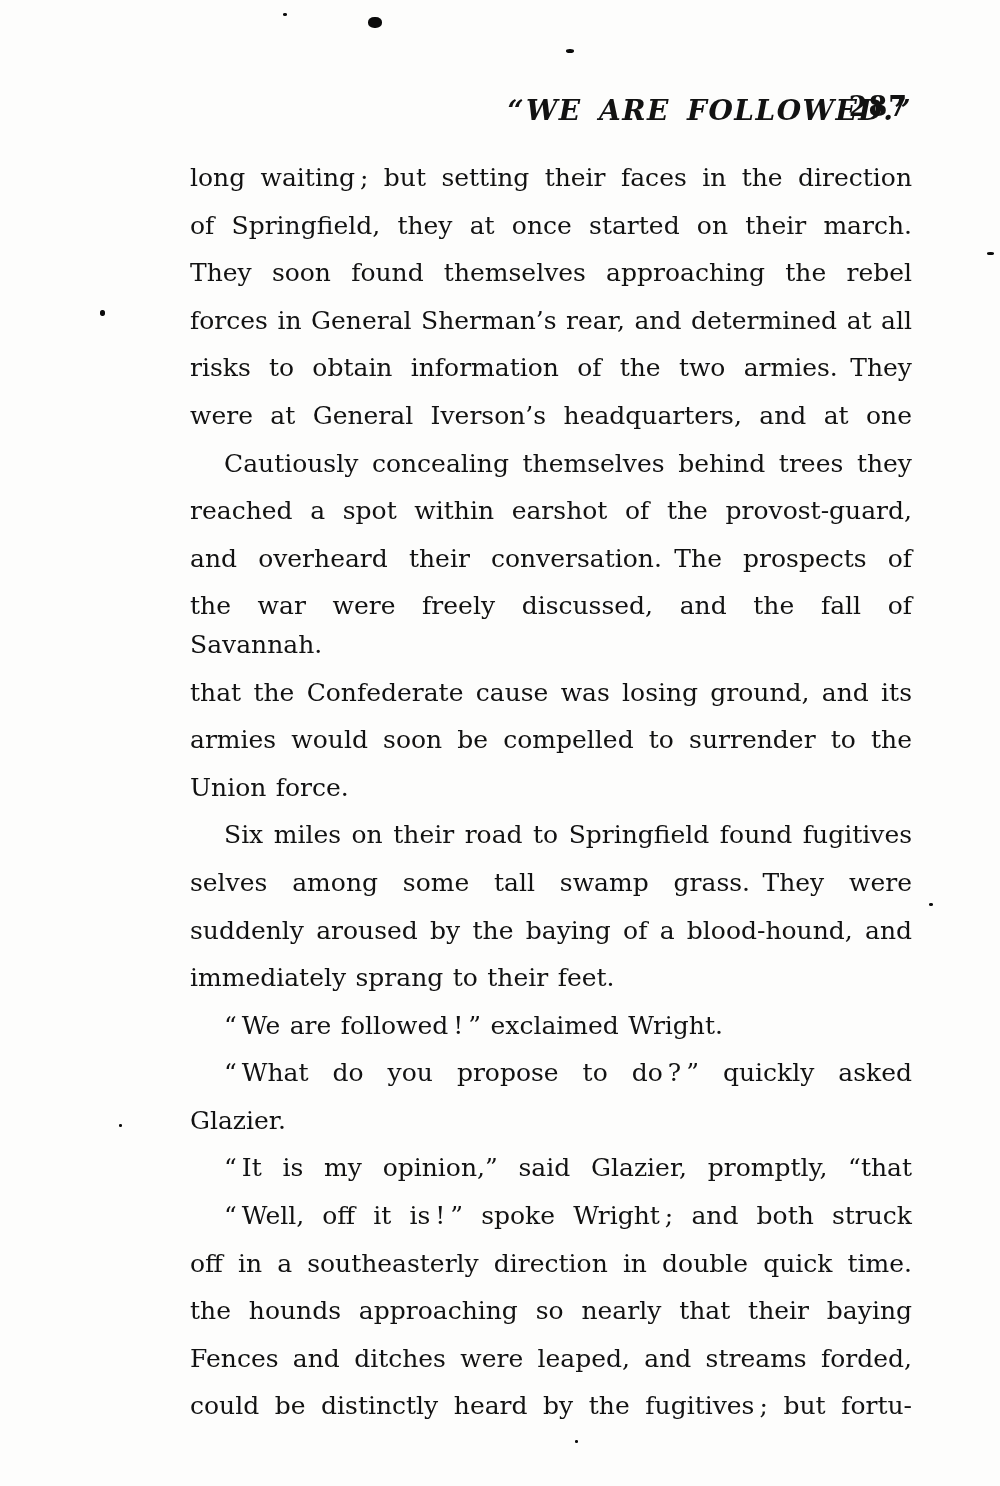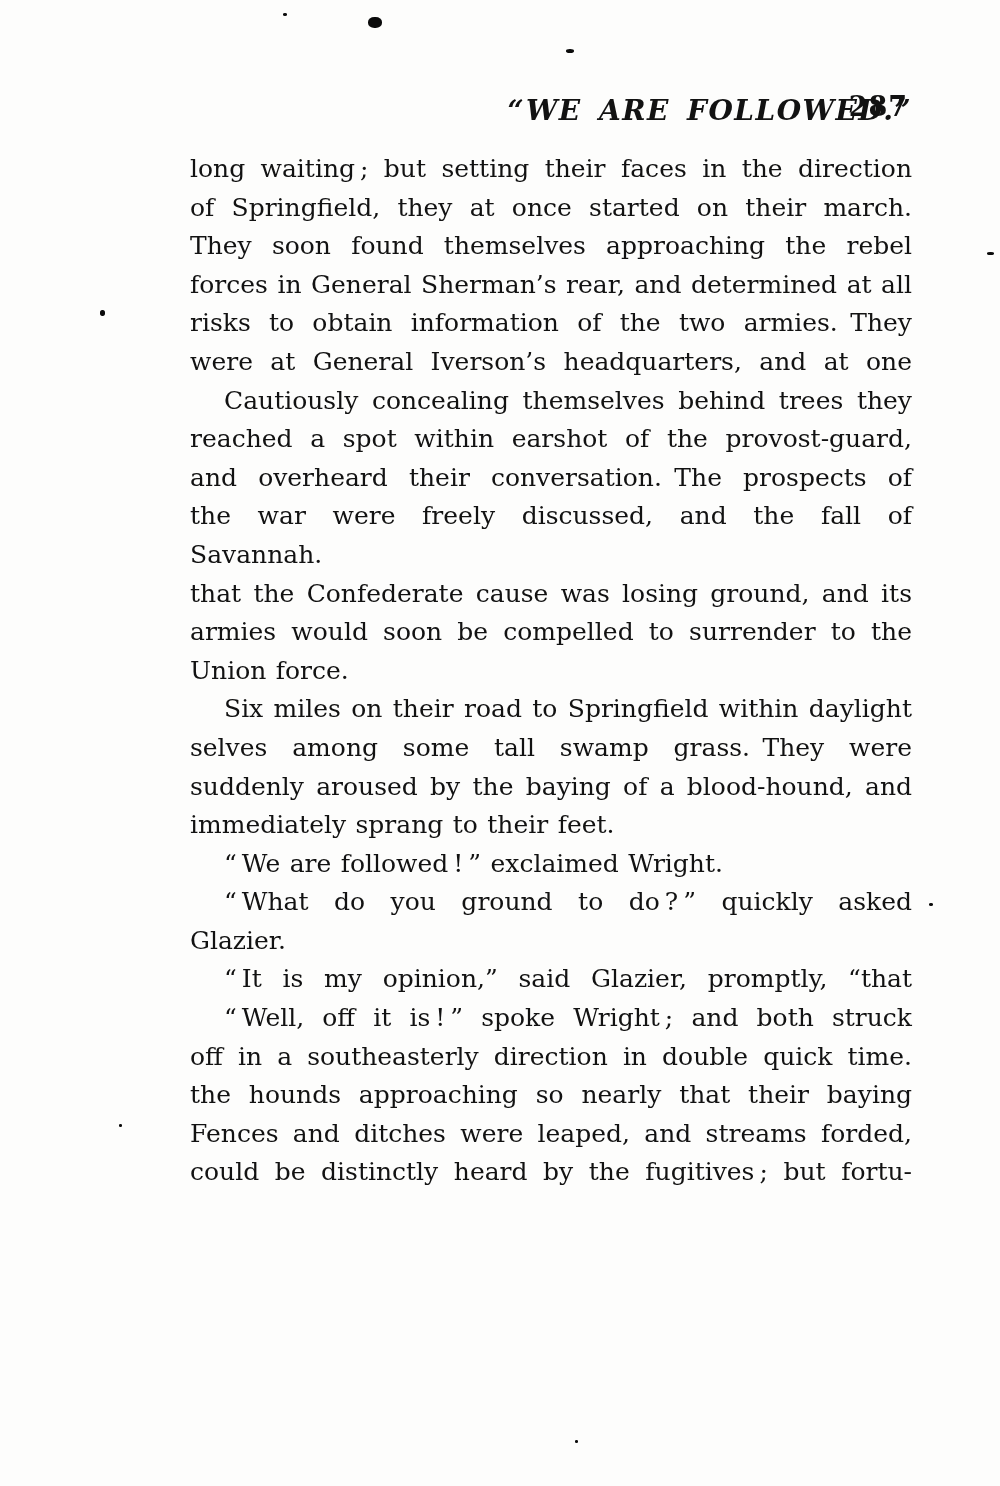--- a/index.html
+++ b/index.html
@@ -48,20 +48,21 @@
     width: 722px;
     font-size: 25px;
     line-height: 38.6px;
     word-spacing: 1.5px;
   }
   .paragraph { margin: 0; }
   .tl {
     display: block;
     white-space: normal;
     text-align: left;
+    margin-top: 9px;
   }
   .tl.j {
     text-align: justify;
     text-align-last: justify;
   }
   .tl.ind { text-indent: 34px; }
   .speck {
     position: absolute;
     background: #0b0b0b;
     border-radius: 45%;
@@ -89,30 +90,30 @@
       <div class="paragraph">
         <span class="tl j ind">Cautiously concealing themselves behind trees they</span>
         <span class="tl j">reached a spot within earshot of the provost-guard,</span>
         <span class="tl j">and overheard their conversation. The prospects of</span>
         <span class="tl j">the war were freely discussed, and the fall of Savannah.</span>
         <span class="tl j">that the Confederate cause was losing ground, and its</span>
         <span class="tl j">armies would soon be compelled to surrender to the</span>
         <span class="tl">Union force.</span>
       </div>
       <div class="paragraph">
-        <span class="tl j ind">Six miles on their road to Springfield within daylight</span>
+        <span class="tl j ind">Six miles on their road to Springfield found fugitives</span>
         <span class="tl j">selves among some tall swamp grass. They were</span>
         <span class="tl j">suddenly aroused by the baying of a blood-hound, and</span>
         <span class="tl">immediately sprang to their feet.</span>
       </div>
       <div class="paragraph">
         <span class="tl ind">“ We are followed ! ” exclaimed Wright.</span>
       </div>
       <div class="paragraph">
-        <span class="tl j ind">“ What do you ground to do ? ” quickly asked</span>
+        <span class="tl j ind">“ What do you propose to do ? ” quickly asked</span>
         <span class="tl">Glazier.</span>
       </div>
       <div class="paragraph">
         <span class="tl j ind">“ It is my opinion,” said Glazier, promptly, “that</span>
       </div>
       <div class="paragraph">
         <span class="tl j ind">“ Well, off it is ! ” spoke Wright ; and both struck</span>
         <span class="tl j">off in a southeasterly direction in double quick time.</span>
         <span class="tl j">the hounds approaching so nearly that their baying</span>
         <span class="tl j">Fences and ditches were leaped, and streams forded,</span>

